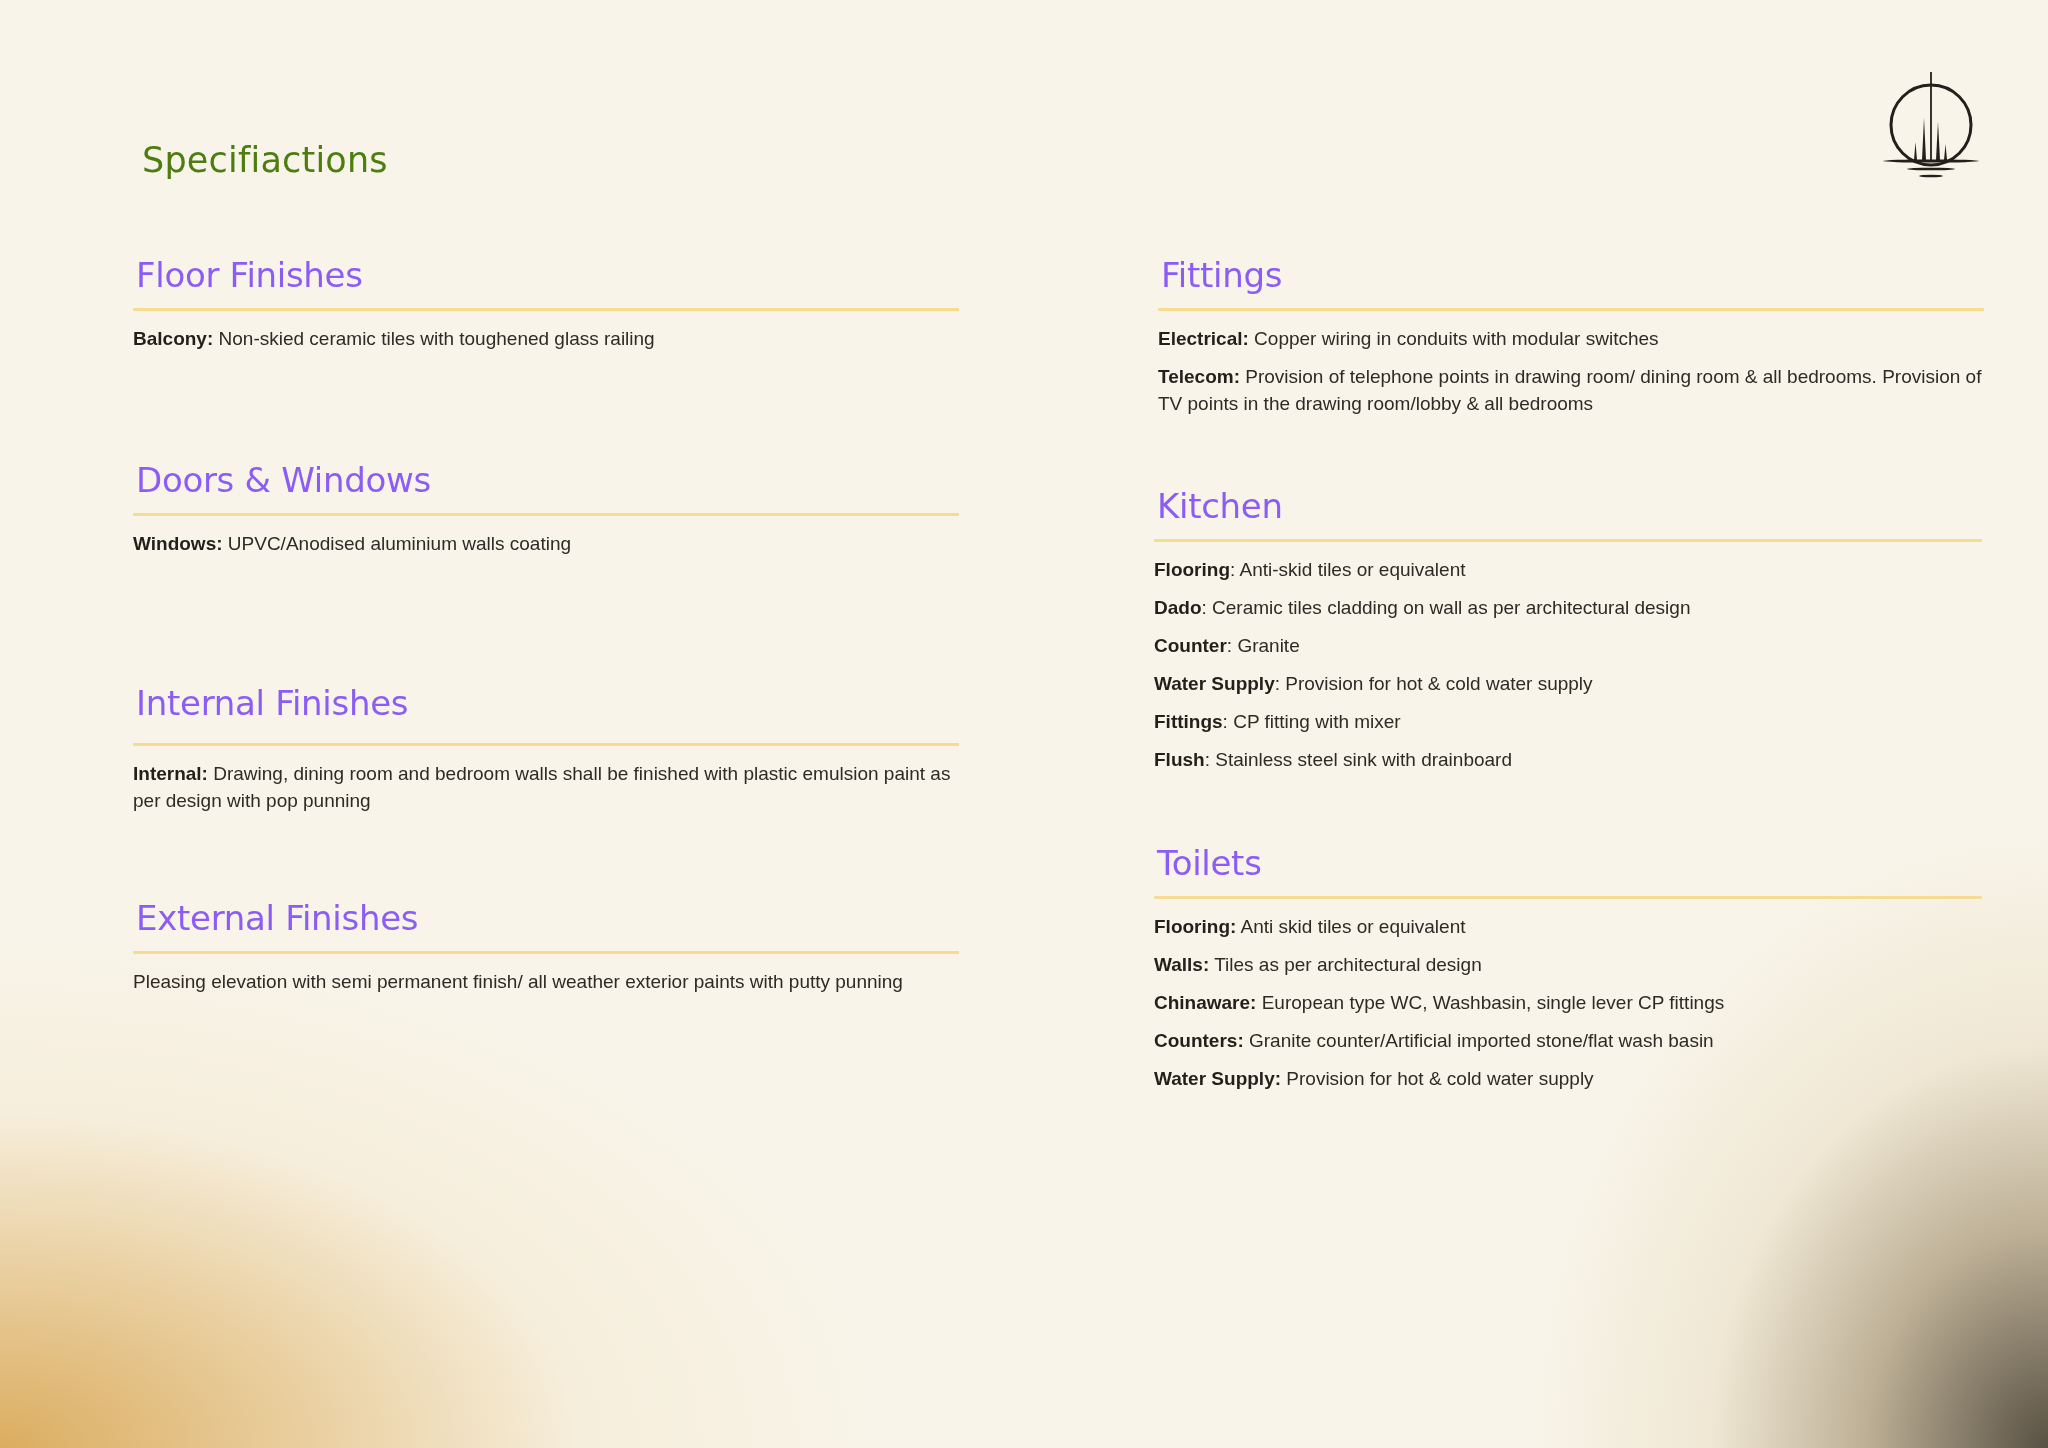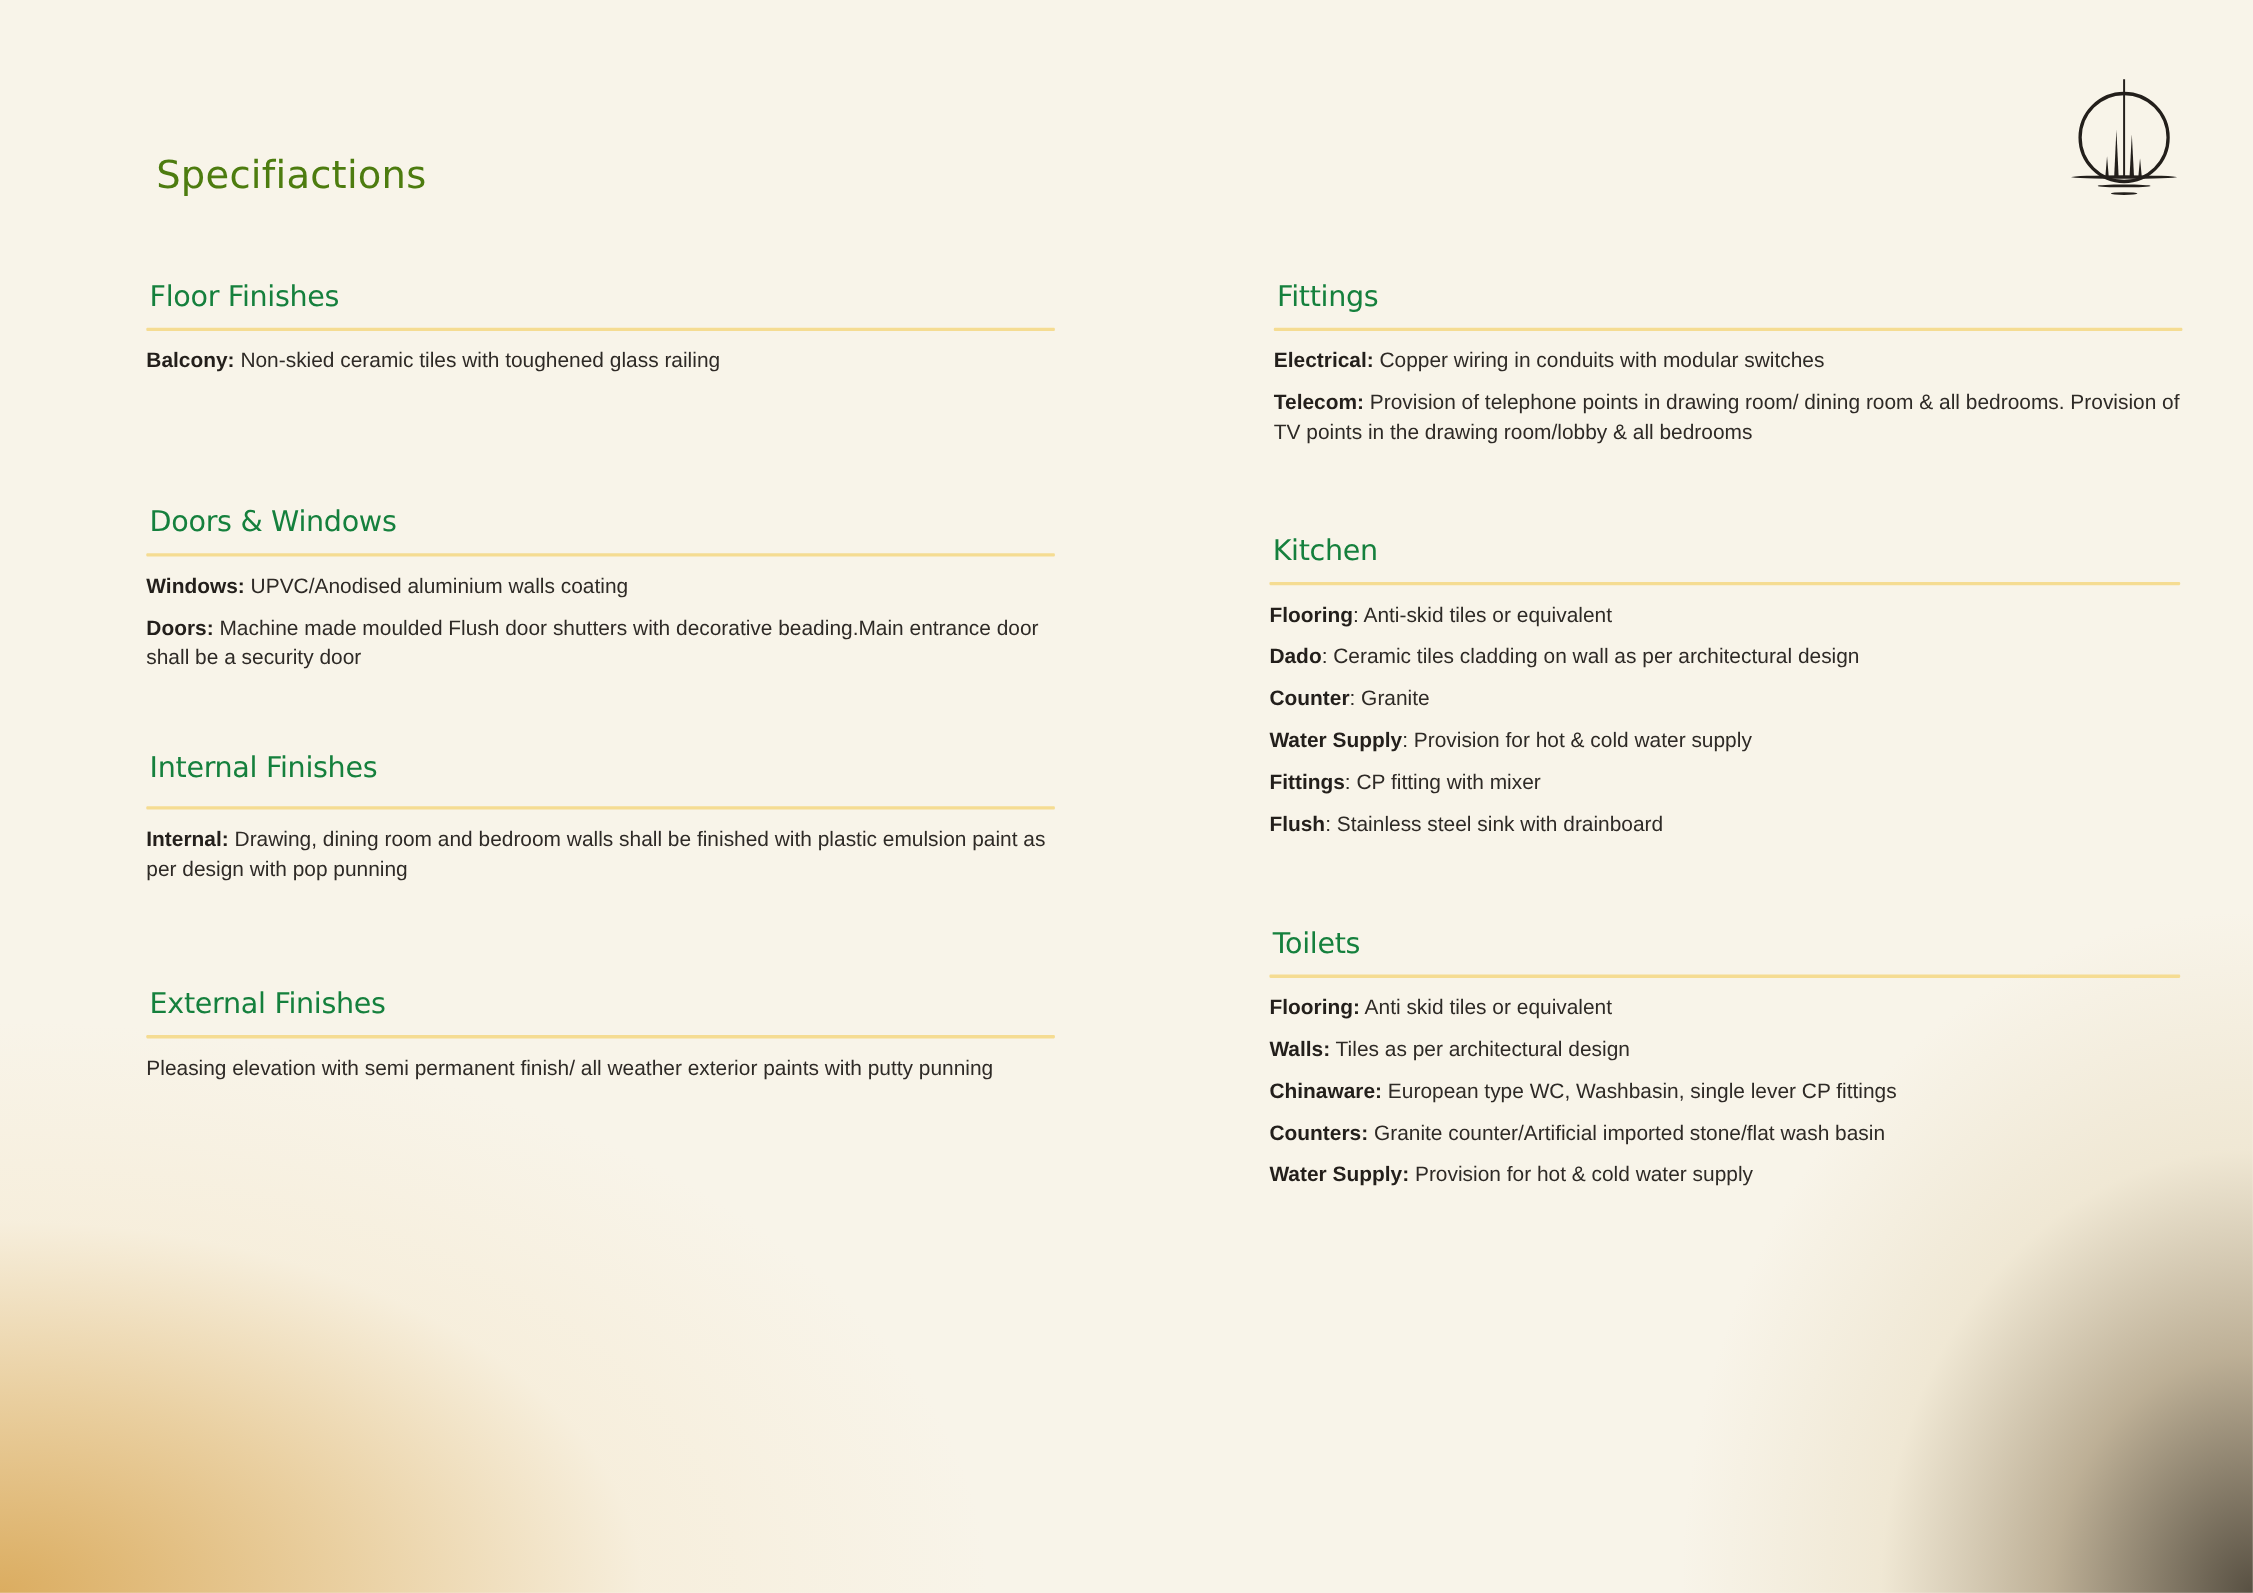--- a/index.html
+++ b/index.html
@@ -17,21 +17,21 @@
   }
   .page-title {
     position: absolute; left: 138px; top: 136px;
     font-family: "DejaVu Sans", sans-serif; font-size: 35px; font-weight: normal;
     letter-spacing: 0.2px; color: #4d7c0f; margin: 4px;
   }
   .logo { position: absolute; left: 1882px; top: 70px; width: 100px; height: 112px; }
   .section { position: absolute; }
   .section h2 {
     margin: 0; font-family: "DejaVu Sans", sans-serif; font-weight: normal;
-    font-size: 26px; color: #15803d; padding-left: 3px; letter-spacing: -0.3px;
+    font-size: 34px; color: #8b5cf6; padding-left: 3px; letter-spacing: -0.3px;
   }
   .rule { height: 3px; background: #f5dc92; margin-top: 13px; border-radius: 1px; }
   .items { margin-top: 14px; }
   .item {
     font-size: 19px; line-height: 27px; margin-bottom: 11px; color: #2e2a26;
   }
   .item b { font-weight: bold; color: #231f1b; }
 </style>
 </head>
 <body>
@@ -58,21 +58,20 @@
   <div class="items">
     <div class="item"><b>Balcony:</b><span> Non-skied ceramic tiles with toughened glass railing</span></div>
   </div>
 </div>
 
 <div class="section" style="left:133px; top:460px; width:826px;">
   <h2>Doors &amp; Windows</h2>
   <div class="rule"></div>
   <div class="items">
     <div class="item"><b>Windows:</b><span> UPVC/Anodised aluminium walls coating</span></div>
-    <div class="item"><b>Doors:</b><span> Machine made moulded Flush door shutters with decorative beading.Main entrance door shall be a security door</span></div>
   </div>
 </div>
 
 <div class="section" style="left:133px; top:683px; width:826px;">
   <h2>Internal Finishes</h2>
   <div class="rule" style="margin-top:20px;"></div>
   <div class="items">
     <div class="item"><b>Internal:</b><span> Drawing, dining room and bedroom walls shall be finished with plastic emulsion paint as per design with pop punning</span></div>
   </div>
 </div>

